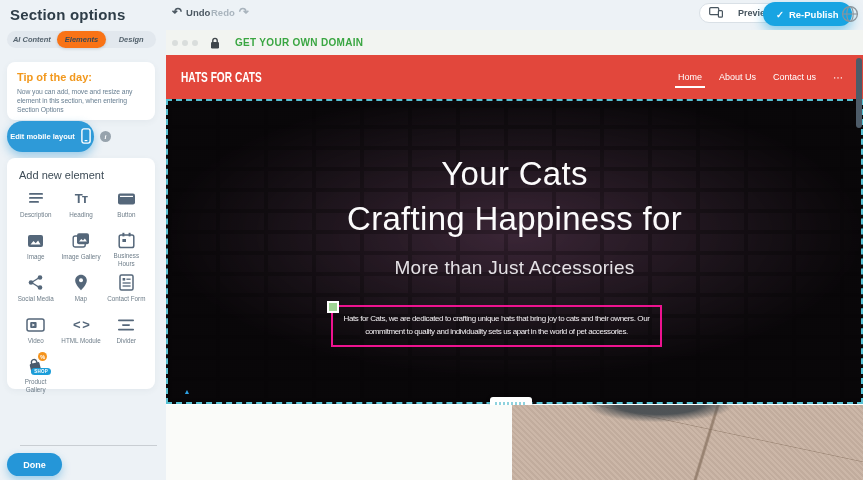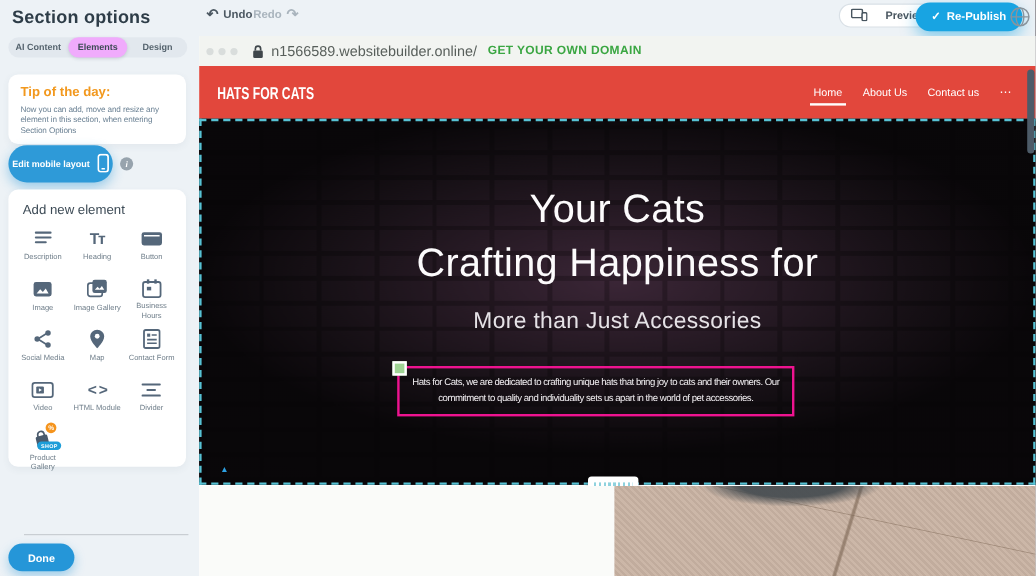--- a/index.html
+++ b/index.html
@@ -18,22 +18,22 @@
   .undo-btn .g,.redo-btn .g { font-size:12px; line-height:1; }
   .preview-btn { position:absolute; left:699px; top:3px; height:20px; padding:0 9px; display:flex; align-items:center; gap:15px;
     background:#fff; border:1px solid #d9e0e6; border-radius:10px; font-size:9px; font-weight:bold; color:#47545e; cursor:pointer; }
   .republish-btn { position:absolute; left:763px; top:2px; height:24px; padding:0 13px; display:flex; align-items:center; gap:5px;
     background:#18a4e2; border:none; border-radius:13px; font-size:9.5px; font-weight:bold; color:#fff; cursor:pointer;
     box-shadow:0 5px 12px rgba(24,164,226,.5); }
   .globe { position:absolute; left:841px; top:5px; width:18px; height:18px; cursor:pointer; }
   
   .panel { position:absolute; left:0; top:0; width:166px; height:480px; }
   .tabs { position:absolute; left:7px; top:31px; width:149px; height:17px; background:#e2e8ee; border-radius:9px; display:flex; }
-  .tab { flex:1; display:flex; align-items:center; justify-content:center; font-size:7.5px; font-weight:bold; color:#55636e; border-radius:9px; cursor:pointer; }
-  .tab.active { background:#f0abfc; box-shadow:0 1px 3px rgba(40,60,80,.18); color:#3c4a55; }
+  .tab { flex:1; display:flex; align-items:center; justify-content:center; font-size:7.5px; font-weight:bold; color:#55636e; border-radius:9px; cursor:pointer;font-style:italic; }
+  .tab.active { background:#f97316; box-shadow:0 1px 3px rgba(40,60,80,.18); color:#3c4a55; }
   .tip-card { position:absolute; left:7px; top:62px; width:148px; height:58px; background:#fff; border-radius:8px; padding:9px 10px; box-shadow:0 2px 6px rgba(60,80,100,.06); }
   .tip-title { font-size:11px; font-weight:bold; color:#f2981d; margin-bottom:4px; }
   .tip-body { font-size:6.8px; line-height:1.35; color:#6a8093; letter-spacing:-.1px; }
   .edit-mobile { position:absolute; left:7px; top:121px; width:87px; height:31px; background:#2e9ad8; border:none; border-radius:17px;
     display:flex; align-items:center; justify-content:center; gap:6px; color:#fff; font-size:7.5px; font-weight:bold; cursor:pointer;
     box-shadow:0 4px 10px rgba(46,154,216,.45); }
   .info-dot { position:absolute; left:100px; top:131px; width:11px; height:11px; border-radius:50%; background:#97a3ad; color:#fff;
     font-size:7px; font-weight:bold; display:flex; align-items:center; justify-content:center; cursor:pointer; font-family:"Liberation Serif",serif; font-style:italic; }
   .add-card { position:absolute; left:7px; top:158px; width:148px; height:231px; background:#fff; border-radius:8px; padding:11px 6px 6px 6px; box-shadow:0 2px 6px rgba(60,80,100,.06); }
   .add-title { font-size:11px; color:#3d4b56; margin-left:6px; margin-bottom:7px; }
@@ -312,21 +312,20 @@
   <div class="browser-bar">
     <span class="tdot"></span>
     <span class="tdot"></span>
     <span class="tdot"></span>
     <span class="lock">
       <svg width="10" height="12" viewBox="0 0 10 12">
           <rect x="1" y="5" width="8" height="6.4" rx="1.2" fill="#3f464b"></rect>
           <path d="M2.8 5V3.6a2.2 2.2 0 0 1 4.4 0V5" fill="none" stroke="#3f464b" stroke-width="1.4"></path>
         </svg>
     </span>
-    <span class="url">n1566589.websitebuilder.online/</span>
     <span class="domain-cta">GET YOUR OWN DOMAIN</span>
   </div>
 
   <div class="site-header">
     <span class="logo">HATS FOR CATS</span>
     <div class="nav">
       <span class="nav-item active">Home</span>
       <span class="nav-item">About Us</span>
       <span class="nav-item">Contact us</span>
       <span class="nav-more">⋯</span>

